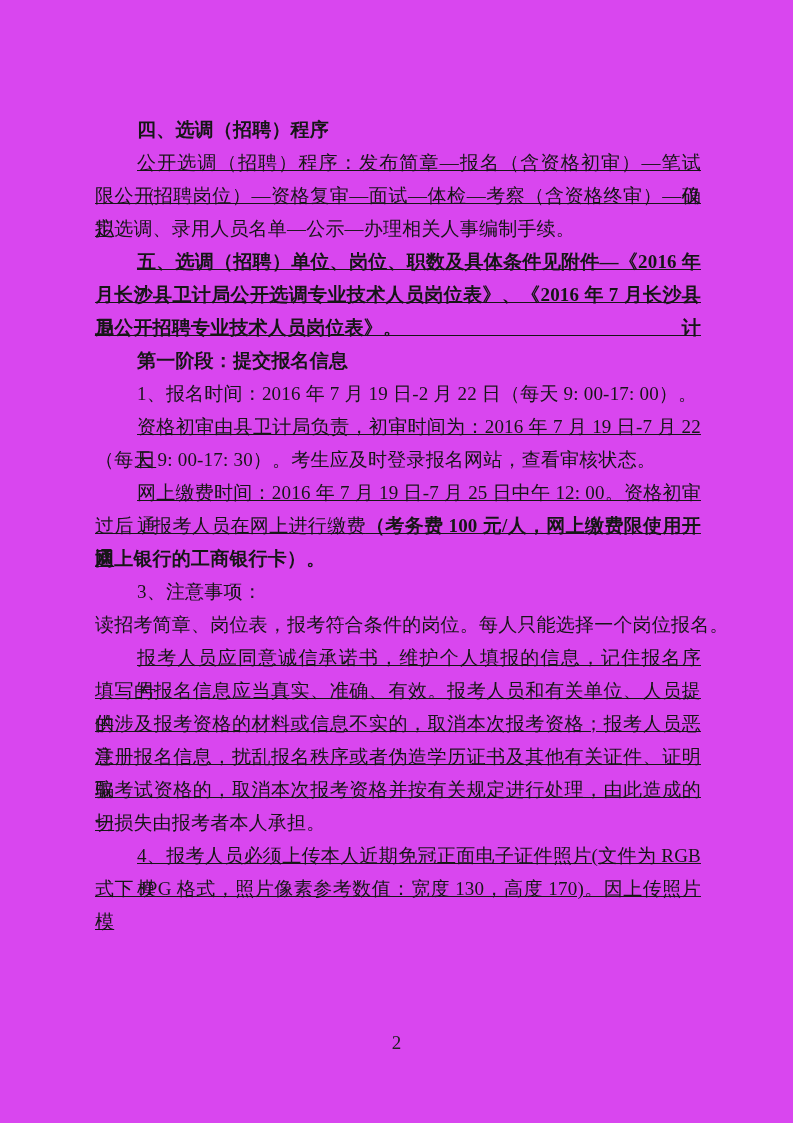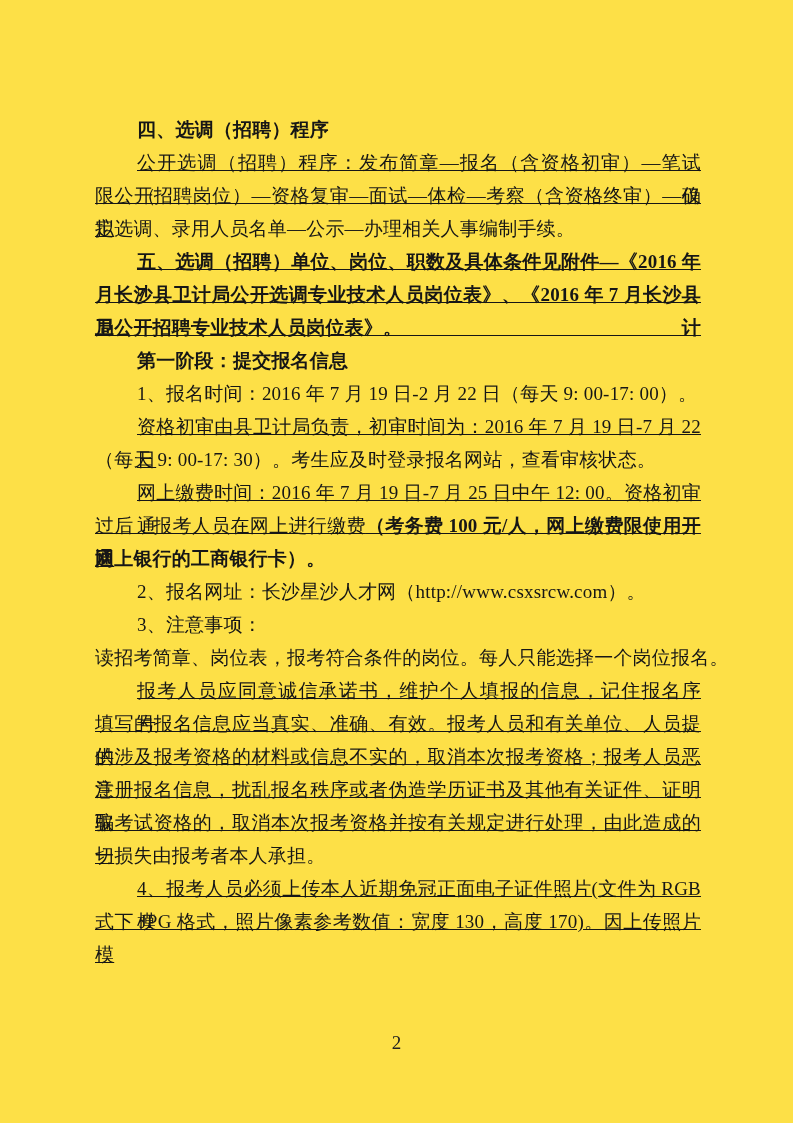--- a/index.html
+++ b/index.html
@@ -6,21 +6,21 @@
     margin: 0;
     padding: 0;
     background: #e9e9e9;
     font-family: "Liberation Serif", "DejaVu Serif", serif;
   }
   .page {
     position: relative;
     width: 793px;
     height: 1123px;
     margin: 0 auto;
-    background: #fde047;
+    background: #d946ef;
     color: #161616;
     overflow: hidden;
   }
   .doc-body {
     position: absolute;
     left: 95px;
     top: 113px;
     width: 606px;
   }
   .line {
@@ -65,21 +65,20 @@
       <div class="line indent justify"><span class="seg bold">五、选调（招聘）单位、岗位、职数及具体条件见附件—《2016 年 7</span></div>
       <div class="line justify"><span class="seg bold">月长沙县卫计局公开选调专业技术人员岗位表》、《2016 年 7 月长沙县卫计</span></div>
       <div class="line"><span class="seg bold">局公开招聘专业技术人员岗位表》。</span></div>
       <div class="line indent"><span class="seg bold">第一阶段：提交报名信息</span></div>
       <div class="line indent"><span class="seg">1、报名时间：2016 年 7 月 19 日-2 月 22 日（每天 9: 00-17: 00）。</span></div>
       <div class="line indent justify"><span class="seg">资格初审由县卫计局负责，初审时间为：2016 年 7 月 19 日-7 月 22 日</span></div>
       <div class="line"><span class="seg">（每天 9: 00-17: 30）。考生应及时登录报名网站，查看审核状态。</span></div>
       <div class="line indent justify"><span class="seg">网上缴费时间：2016 年 7 月 19 日-7 月 25 日中午 12: 00。资格初审通</span></div>
       <div class="line justify"><span class="seg">过后，报考人员在网上进行缴费</span><span class="seg bold">（考务费 100 元/人，网上缴费限使用开通</span></div>
       <div class="line"><span class="seg bold">网上银行的工商银行卡）。</span></div>
-      <div class="line indent"><span class="seg">2、报名网址：长沙星沙人才网（http://www.csxsrcw.com）。</span></div>
       <div class="line indent"><span class="seg">3、注意事项：</span></div>
       <div class="line"><span class="seg">读招考简章、岗位表，报考符合条件的岗位。每人只能选择一个岗位报名。</span></div>
       <div class="line indent justify"><span class="seg">报考人员应同意诚信承诺书，维护个人填报的信息，记住报名序号。</span></div>
       <div class="line justify"><span class="seg">填写的报名信息应当真实、准确、有效。报考人员和有关单位、人员提供</span></div>
       <div class="line justify"><span class="seg">的涉及报考资格的材料或信息不实的，取消本次报考资格；报考人员恶意</span></div>
       <div class="line justify"><span class="seg">注册报名信息，扰乱报名秩序或者伪造学历证书及其他有关证件、证明骗</span></div>
       <div class="line justify"><span class="seg">取考试资格的，取消本次报考资格并按有关规定进行处理，由此造成的一</span></div>
       <div class="line"><span class="seg">切损失由报考者本人承担。</span></div>
       <div class="line indent justify"><span class="seg">4、报考人员必须上传本人近期免冠正面电子证件照片(文件为 RGB 模</span></div>
       <div class="line justify"><span class="seg">式下 JPG 格式，照片像素参考数值：宽度 130，高度 170)。因上传照片模</span></div>

